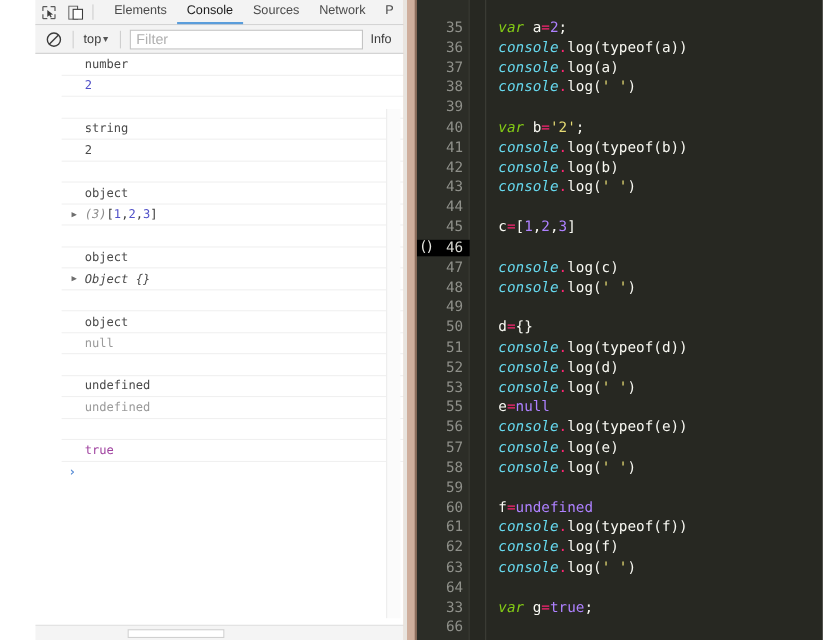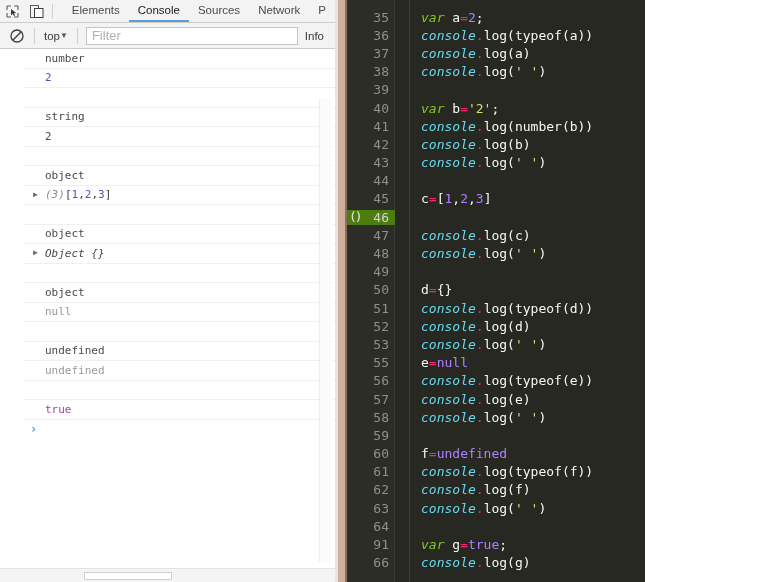--- a/index.html
+++ b/index.html
@@ -2,21 +2,21 @@
 <html><head>
 <meta charset="utf-8">
 <style>
   * { box-sizing: border-box; margin: 0; padding: 0; }
   html, body {
     width: 762px; height: 582px;
     overflow: hidden;
     background: #ffffff;
     font-family: "Liberation Sans", sans-serif;
   }
-  .app { position: relative; width: 645px; height: 582px; display: flex; }
+  .app { position: relative; width: 716px; height: 582px; display: flex; margin-left: 32px; }
 
   
   .devtools {
     width: 335px; height: 582px;
     background: #ffffff;
     display: flex; flex-direction: column;
     position: relative;
     overflow: hidden;
   }
 
@@ -156,33 +156,33 @@
     overflow: hidden;
     font-family: "DejaVu Sans Mono", "Liberation Mono", monospace;
     font-size: 13px;
   }
   .ed-gutter {
     position: absolute; left: 0; top: 0; bottom: 0;
     width: 48px;
     background: #2c2d27;
     border-right: 1px solid #3a3b34;
   }
-  .ed-lines { position: absolute; left: 0; top: 8px; right: 0; }
+  .ed-lines { position: absolute; left: 0; top: 16px; right: 0; }
   .ed-line {
     height: 18.2px; display: flex; align-items: center;
     position: relative;
   }
   .ed-num {
     width: 48px; min-width: 48px;
     text-align: right; padding-right: 6px;
     color: #8f908a; font-size: 13px;
     position: relative; z-index: 2;
   }
   .ed-line.active .ed-num {
-    background: #4d7c0f; color: #d6d6d0;
+    background: #000000; color: #d6d6d0;
   }
   .ed-brkmark {
     position: absolute; left: 2px; top: 1px;
     color: #e6e6e0; font-size: 13px; z-index: 3;
     letter-spacing: -2px;
   }
   .ed-code {
     padding-left: 26px;
     white-space: pre;
     position: relative; z-index: 2;
@@ -361,21 +361,21 @@
         <div class="ed-line">
           <span class="ed-num">39</span>
           <span class="ed-code"></span>
         </div>
         <div class="ed-line">
           <span class="ed-num">40</span>
           <span class="ed-code"><span class="k-var">var </span><span class="k-id">b</span><span class="k-op">=</span><span class="k-str">'2'</span><span class="k-punct">;</span></span>
         </div>
         <div class="ed-line">
           <span class="ed-num">41</span>
-          <span class="ed-code"><span class="k-obj">console</span><span class="k-dot">.</span><span class="k-prop">log(number(b))</span></span>
+          <span class="ed-code"><span class="k-obj">console</span><span class="k-dot">.</span><span class="k-prop">log(typeof(b))</span></span>
         </div>
         <div class="ed-line">
           <span class="ed-num">42</span>
           <span class="ed-code"><span class="k-obj">console</span><span class="k-dot">.</span><span class="k-prop">log(b)</span></span>
         </div>
         <div class="ed-line">
           <span class="ed-num">43</span>
           <span class="ed-code"><span class="k-obj">console</span><span class="k-dot">.</span><span class="k-prop">log(</span><span class="k-str">' '</span><span class="k-prop">)</span></span>
         </div>
         <div class="ed-line">
@@ -452,23 +452,22 @@
         </div>
         <div class="ed-line">
           <span class="ed-num">63</span>
           <span class="ed-code"><span class="k-obj">console</span><span class="k-dot">.</span><span class="k-prop">log(</span><span class="k-str">' '</span><span class="k-prop">)</span></span>
         </div>
         <div class="ed-line">
           <span class="ed-num">64</span>
           <span class="ed-code"></span>
         </div>
         <div class="ed-line">
-          <span class="ed-num">91</span>
+          <span class="ed-num">33</span>
           <span class="ed-code"><span class="k-var">var </span><span class="k-id">g</span><span class="k-op">=</span><span class="k-bool">true</span><span class="k-punct">;</span></span>
         </div>
         <div class="ed-line">
           <span class="ed-num">66</span>
-          <span class="ed-code"><span class="k-obj">console</span><span class="k-dot">.</span><span class="k-prop">log(g)</span></span>
         </div>
       </div>
   </div>
 
 </div>
 
 </body></html>

